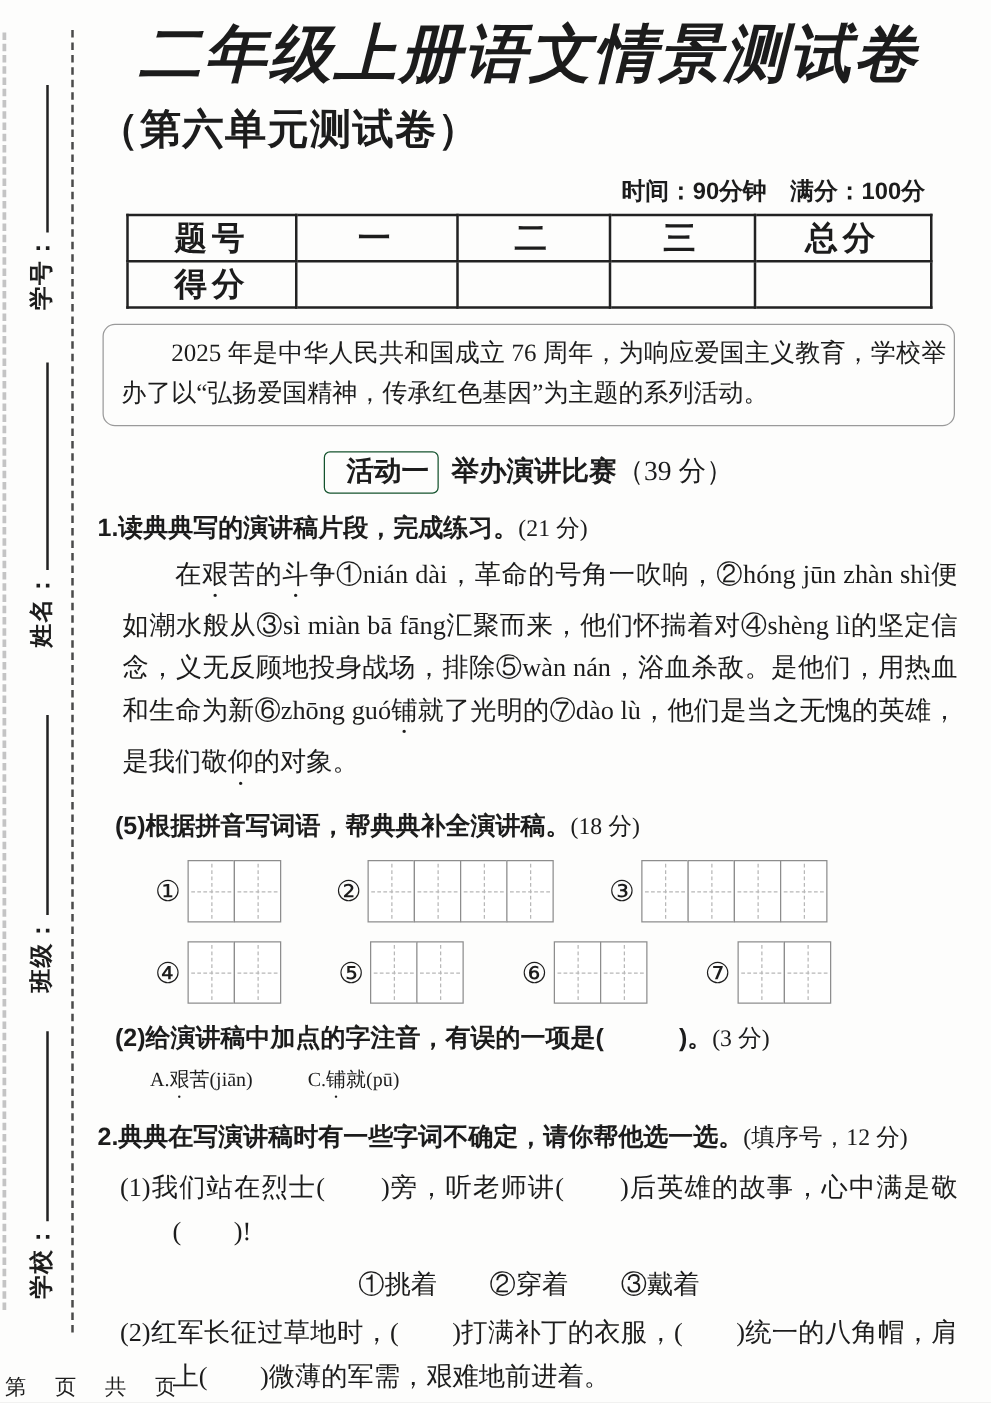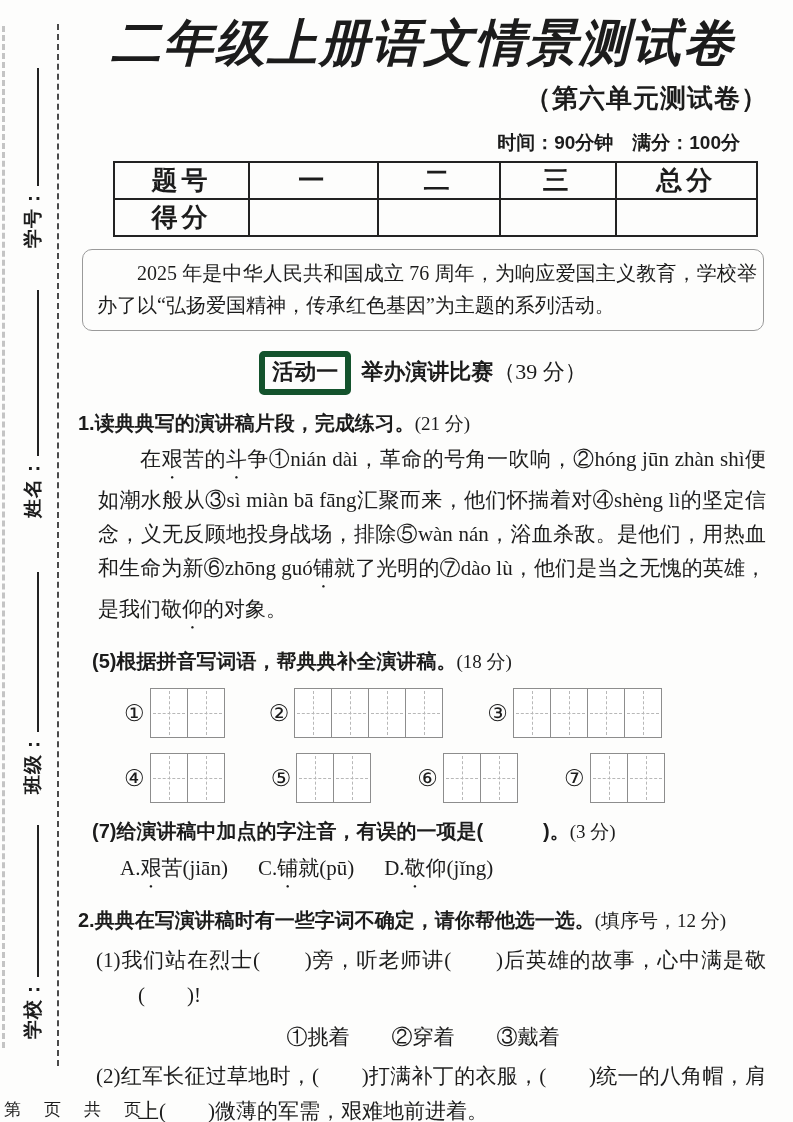--- a/index.html
+++ b/index.html
@@ -12,52 +12,52 @@
   
   .perforation { position:absolute; left:2px; top:26px; height:1022px; border-left:3px dashed #c4c4c4; }
   .divider { position:absolute; left:57px; top:24px; height:1042px; border-left:2px dashed #4a4a4a; }
   
   .sfield { position:absolute; left:20px; transform:rotate(-90deg); transform-origin:0 0;
             white-space:nowrap; font-size:19px; font-weight:700; letter-spacing:1px; }
   .sline { display:inline-block; height:15px; border-bottom:2px solid #222; margin-left:2px; }
   
   .main { position:absolute; left:78px; top:16px; width:690px; }
   .title { font-size:50px; font-weight:900; text-align:center; letter-spacing:2px; line-height:1.1;font-style:italic; }
-  .subtitle { font-size:26px; font-weight:800; text-align:right; margin-top:10px; letter-spacing:1px; }
+  .subtitle { font-size:33px; font-weight:800; text-align:left; margin-top:10px; letter-spacing:1px; }
   .meta { text-align:right; font-size:19px; font-weight:700; margin:14px 28px 5px 0; }
-  table.score-table { border-collapse:collapse; width:645px; margin-left:35px; table-layout:fixed; }
+  table.score-table { border-collapse:collapse; width:645px; margin-left:23px; table-layout:fixed; }
   table.score-table td { border:2px solid #222; height:36px; text-align:center;
                          font-size:26px; font-weight:700; letter-spacing:4px; }
   table.score-table col:nth-child(1){width:21%;} table.score-table col:nth-child(2){width:20%;}
   table.score-table col:nth-child(3){width:19%;} table.score-table col:nth-child(4){width:18%;}
   table.score-table col:nth-child(5){width:22%;}
   .intro-box { margin:12px 4px 0 4px; border:1px solid #9a9a9a; border-radius:10px;
                padding:7px 6px 9px 14px; font-family:"Liberation Serif", serif;
                font-size:20px; line-height:32px; text-indent:2em; text-align:justify; }
   .activity { text-align:center; margin-top:20px; font-size:22px; font-weight:800; }
-  .activity .badge { display:inline-block; border:6px solid #14532d; border-radius:5px;
-                     padding:0 7px 2px 7px; margin-right:10px; }
+  .activity .badge { display:inline-block; border:1px solid #14532d; border-radius:5px;
+                     padding:0 7px 2px 17px; margin-right:10px; }
   .activity .ascore { font-weight:400; font-family:"Liberation Serif", serif; }
   .qstem { font-size:20px; font-weight:700; margin-top:14px; line-height:28px; }
   .qscore { font-weight:400; font-family:"Liberation Serif", serif; font-size:19px; }
   .passage { margin:4px 2px 0 20px; font-family:Liberation Serif, serif; font-size:21px;
              line-height:34px; text-indent:2em; text-align:justify; }
   .substem { margin-left:14px; }
   
   .grid-row { display:flex; align-items:center; margin-left:46px; }
   #grid-row-1 { margin-top:12px; gap:44px; }
   #grid-row-2 { margin-top:15px; gap:46px; margin-bottom:4px; }
   .ggroup { display:flex; align-items:center; }
   .gnum { font-family:"Liberation Serif", serif; font-size:23px; margin-right:5px; }
   .wgrid { display:flex; }
   .wcell { width:38px; height:50px; border:1px solid #8d8d8d; position:relative; margin-left:-1px; background:#fff; }
   .wcell:first-child { margin-left:0; }
   .wcell::before { content:''; position:absolute; left:50%; top:2px; bottom:2px; border-left:1px dashed #b8b8b8; }
   .wcell::after  { content:''; position:absolute; top:50%; left:2px; right:2px; border-top:1px dashed #b8b8b8; }
-  .options-row { display:flex; gap:30px; margin:8px 0 0 42px; font-family:"Liberation Serif", serif; font-size:21px; }
+  .options-row { display:flex; gap:44px; margin:8px 0 0 42px; font-family:"Liberation Serif", serif; font-size:16px; }
   .choice-line { text-align:center; margin-top:10px; font-family:"Liberation Serif", serif; font-size:21px; }
   .item { margin:8px 2px 0 18px; padding-left:42px; text-indent:-42px;
           font-family:Liberation Serif, serif; font-size:21px; line-height:35px; text-align:justify; }
   
   .dt { -webkit-text-emphasis:filled dot; -webkit-text-emphasis-position:under right;
         text-emphasis:filled dot; text-emphasis-position:under right; }
   .footer { position:absolute; left:4px; right:0; top:1084px; text-align:left;
             font-family:"Liberation Serif", serif; font-size:17px; letter-spacing:3px;margin-top:14px; }
 </style>
 </head>
@@ -181,27 +181,26 @@
         <div class="ggroup">
           <span class="gnum">⑦</span>
           <div class="wgrid">
             <div class="wcell"></div>
             <div class="wcell"></div>
           </div>
         </div>
       </div>
 
     <div class="qstem substem">
-      <span>(7)给演讲稿中加点的字注音，有误的一项是(　　　)。</span><span class="qscore">(3 分)</span>
+      <span>(2)给演讲稿中加点的字注音，有误的一项是(　　　)。</span><span class="qscore">(3 分)</span>
     </div>
 
     <div class="options-row">
       <span>A.<span class="dt">艰</span>苦(jiān)</span>
       <span>C.<span class="dt">铺</span>就(pū)</span>
-      <span>D.<span class="dt">敬</span>仰(jǐng)</span>
     </div>
 
     <div class="qstem">
       <span>2.典典在写演讲稿时有一些字词不确定，请你帮他选一选。</span><span class="qscore">(填序号，12 分)</span>
     </div>
 
     <div class="item">(1)我们站在烈士(　　)旁，听老师讲(　　)后英雄的故事，心中满是敬(　　)!</div>
     <div class="choice-line">①挑着　　②穿着　　③戴着</div>
     <div class="item">(2)红军长征过草地时，(　　)打满补丁的衣服，(　　)统一的八角帽，肩上(　　)微薄的军需，艰难地前进着。</div>
 

